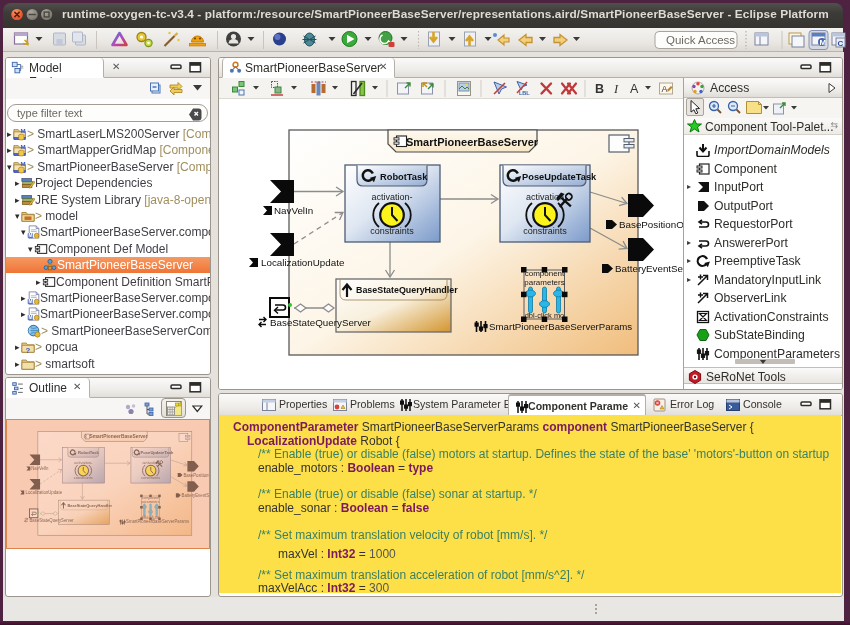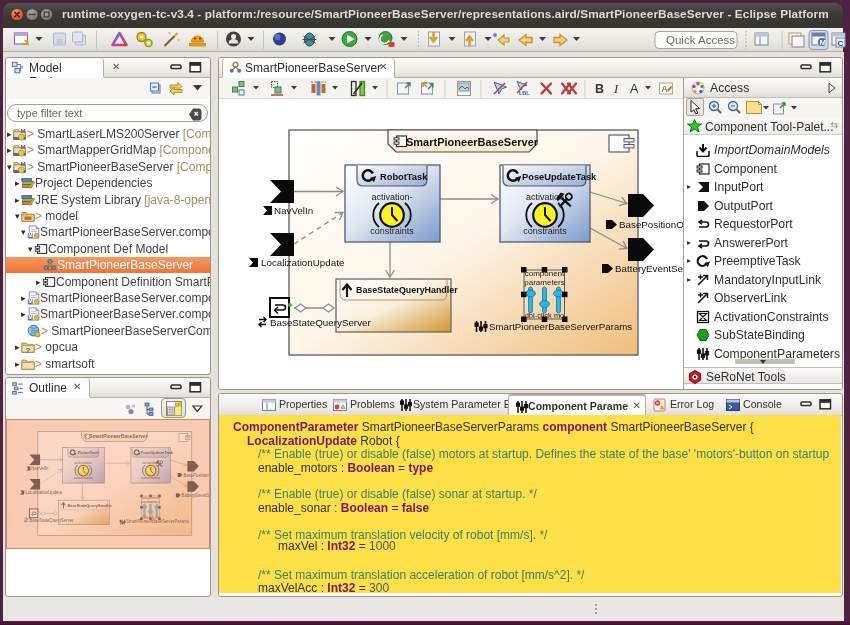--- a/index.html
+++ b/index.html
@@ -979,21 +979,21 @@
     <rect x="20" y="0.8" width="10.5" height="3" fill="#2e2c29"></rect>
   </svg>
   <div id="code" style="position:absolute; left:0; top:21px; width:622px; height:178px; background:#fde047; overflow:hidden; font-size:12px; color:#333; white-space:nowrap;">
     <div class="cl" style="top:6.3px; left:14px;"><b class="kw">ComponentParameter</b> SmartPioneerBaseServerParams <b class="kw">component</b> SmartPioneerBaseServer {</div>
     <div class="cl" style="top:19.7px; left:28px;"><b class="kw">LocalizationUpdate</b> Robot {</div>
     <div class="cl" style="top:33.1px; left:39px;"><span class="cm">/** Enable (true) or disable (false) motors at startup. Defines the state of the base' 'motors'-button on startup</span></div>
     <div class="cl" style="top:46.5px; left:39px;">enable_motors : <b class="kw">Boolean</b> = <b class="kw">type</b></div>
     <div class="cl" style="top:73.3px; left:39px;"><span class="cm">/** Enable (true) or disable (false) sonar at startup. */</span></div>
     <div class="cl" style="top:86.7px; left:39px;">enable_sonar : <b class="kw">Boolean</b> = <b class="kw">false</b></div>
     <div class="cl" style="top:113.5px; left:39px;"><span class="cm">/** Set maximum translation velocity of robot [mm/s]. */</span></div>
-    <div class="cl" style="top:125px; left:39px;padding-left:20px;">maxVel : <b class="kw">Int32</b> = <span class="num">1000</span></div>
+    <div class="cl" style="top:133px; left:39px;padding-left:20px;">maxVel : <b class="kw">Int32</b> = <span class="num">1000</span></div>
     <div class="cl" style="top:153.7px; left:39px;"><span class="cm">/** Set maximum translation acceleration of robot [mm/s^2]. */</span></div>
     <div class="cl" style="top:167.1px; left:39px;">maxVelAcc : <b class="kw">Int32</b> = <span class="num">300</span></div>
   </div>
 </div>
 <div id="statusbar">
   <div style="position:absolute; left:592px; top:7px; width:3px; height:10px; border-left:2px dotted #a8a299;"></div>
 </div>
 <div id="bottomborder"></div>
 
 </body></html>

